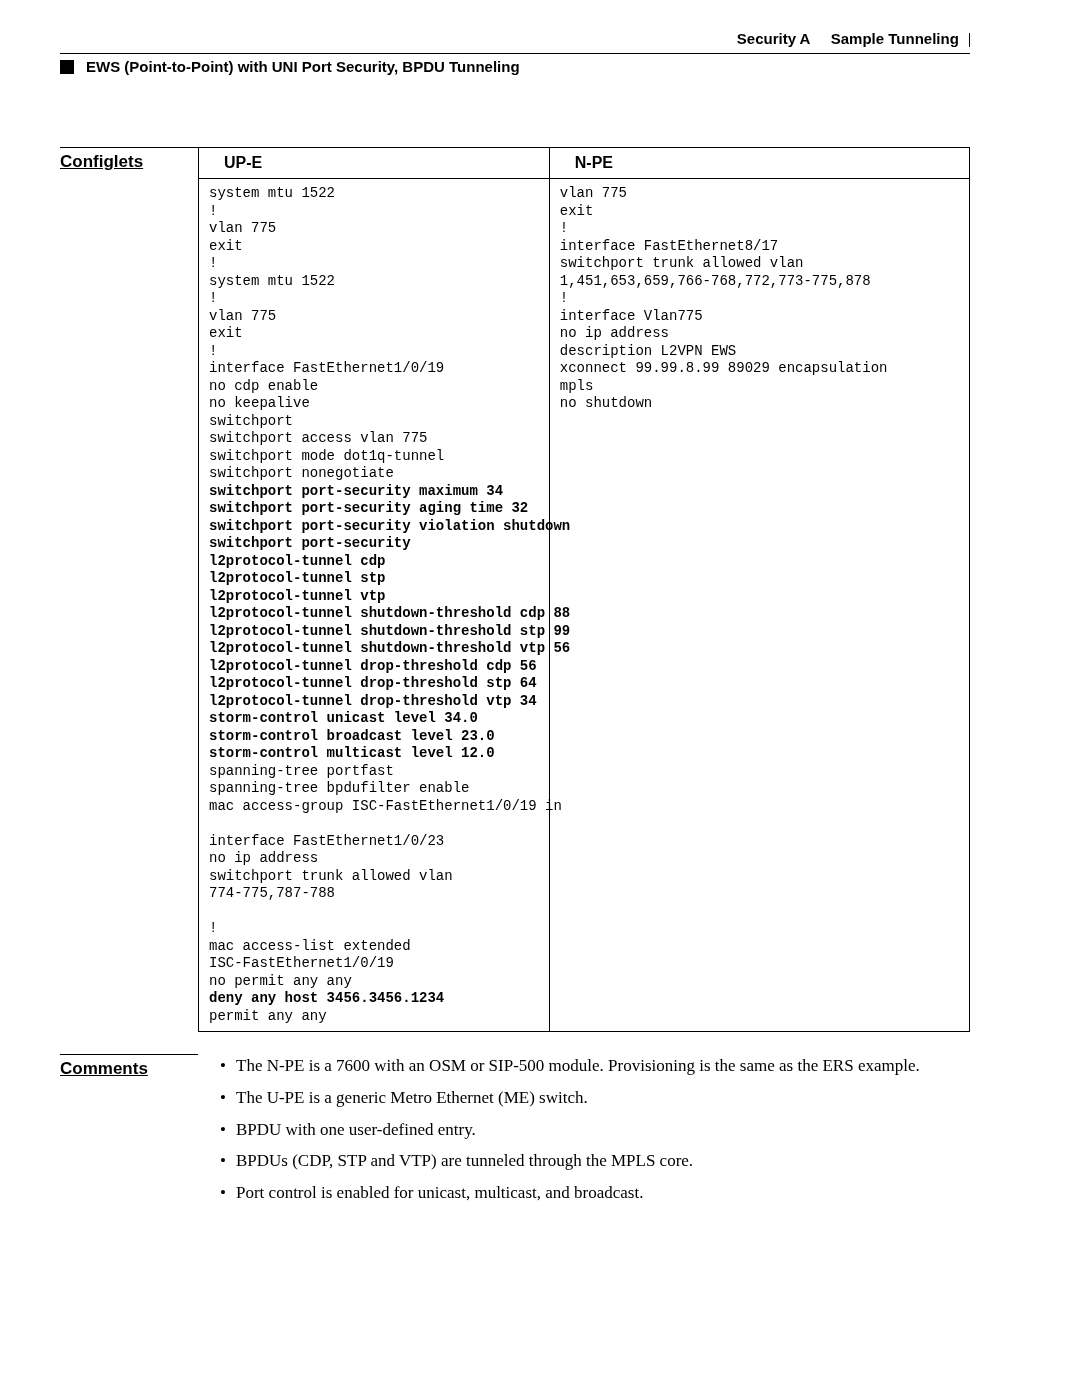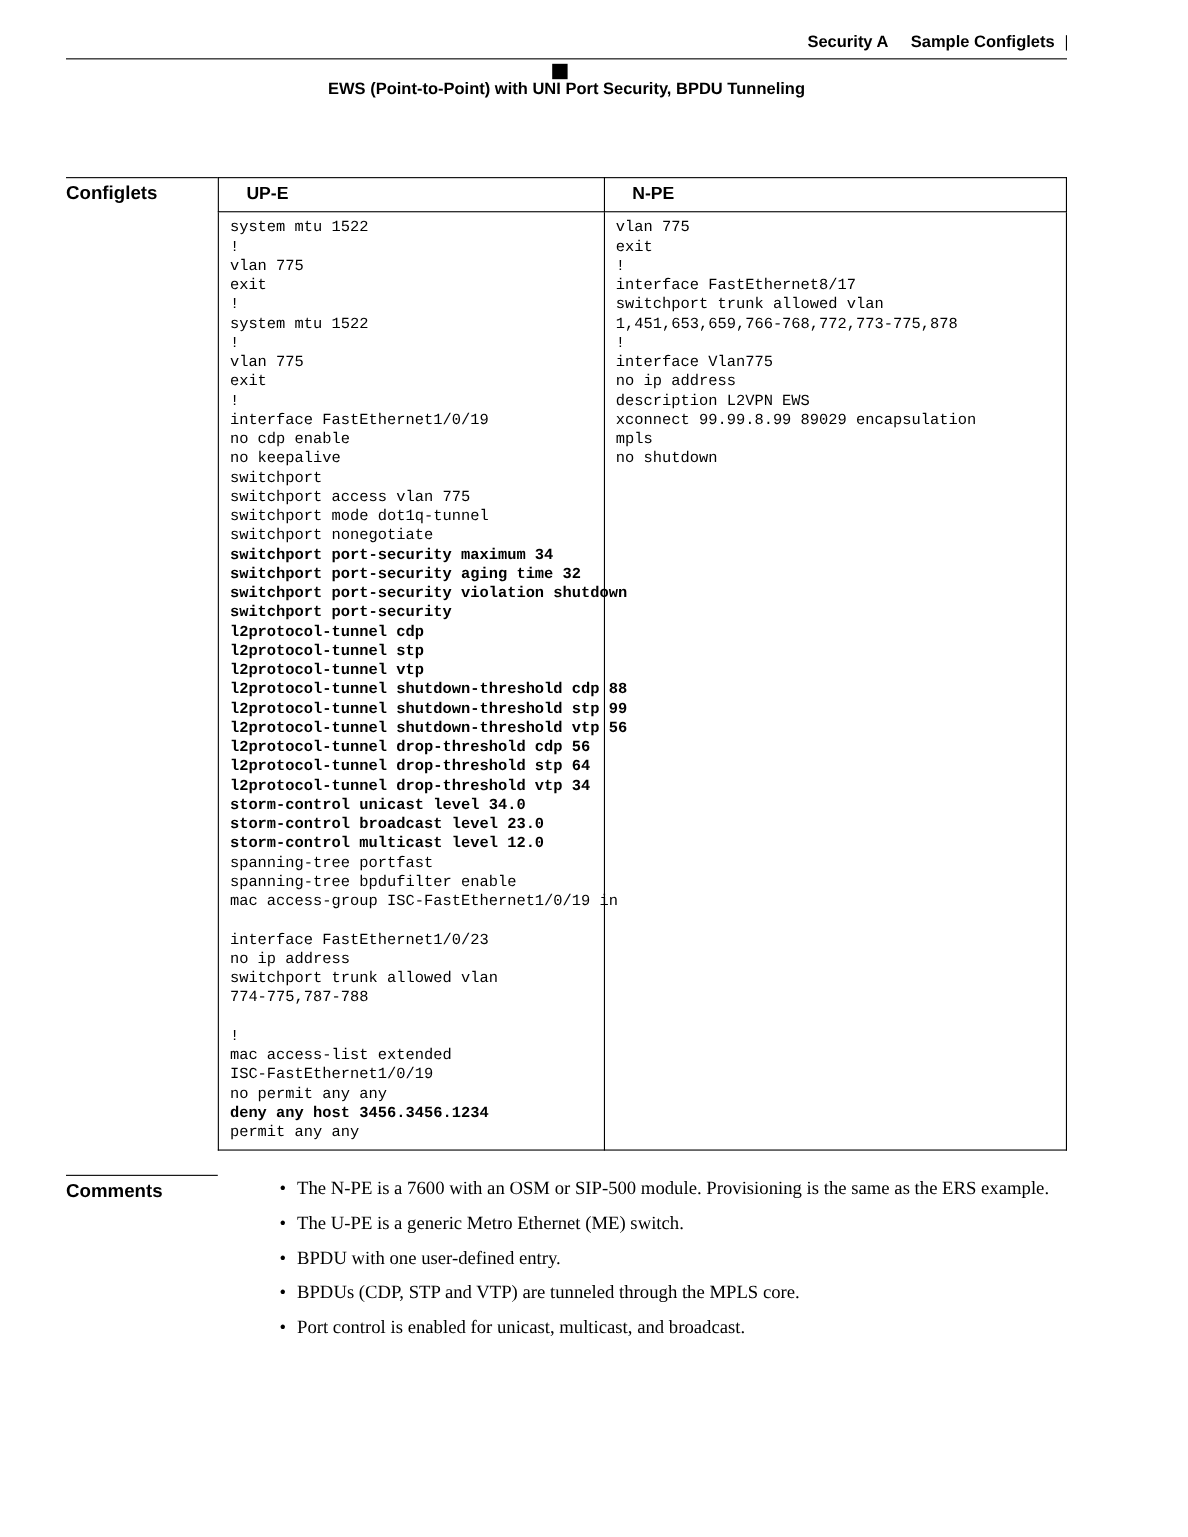--- a/index.html
+++ b/index.html
@@ -35,41 +35,41 @@
       margin-right: 12px;
       vertical-align: middle;
     }
     .header-left {
       font-family: Arial, Helvetica, sans-serif;
       font-weight: bold;
       font-size: 15px;
       display: flex;
       align-items: center;
       margin-top: 4px;
-      flex-direction: column;
     }
     .header-rule {
       border: 0;
       border-top: 1px solid #000;
       margin: 2px 0 0 0;
     }
     .header-vline {
       border-left: 1.5px solid #000;
       height: 14px;
       display: inline-block;
       vertical-align: middle;
       margin-left: 6px;
     }
     .section {
       display: flex;
       margin-top: 72px;
     }
     .section-label-col {
       width: 138px;
       flex: none;
+      text-decoration: underline;
     }
     .section-label {
       font-family: Arial, Helvetica, sans-serif;
       font-weight: bold;
       font-size: 17px;
       border-top: 1.6px solid #000;
       padding-top: 4px;
     }
     .section-body {
       flex: 1;
@@ -96,21 +96,20 @@
       font-family: 'Courier New', Courier, monospace;
       font-size: 14px;
       line-height: 1.25;
       white-space: pre;
     }
     .config-line { display: block; }
     .config-bold { font-weight: bold; }
     .comments-section {
       display: flex;
       margin-top: 22px;
-      gap: 34px;
     }
     .comments-body {
       flex: 1;
       padding-left: 0;
     }
     .bullet-item {
       display: flex;
       margin: 0 0 8px 22px;
       font-size: 17px;
       line-height: 1.4;
@@ -122,21 +121,21 @@
   </style>
 </head>
 <body>
 
 <div class="page">
 
   <div class="header-bar">
     <div class="header-right">
       <span>Security A</span>
       &nbsp;&nbsp;&nbsp;
-      <span>Sample Configlets</span>
+      <span>Sample Tunneling</span>
       <span class="header-vline"></span>
     </div>
   </div>
   <hr class="header-rule">
   <div class="header-left">
     <span class="black-square"></span>
     <span>EWS (Point-to-Point) with UNI Port Security, BPDU Tunneling</span>
   </div>
 
   <div class="section">

